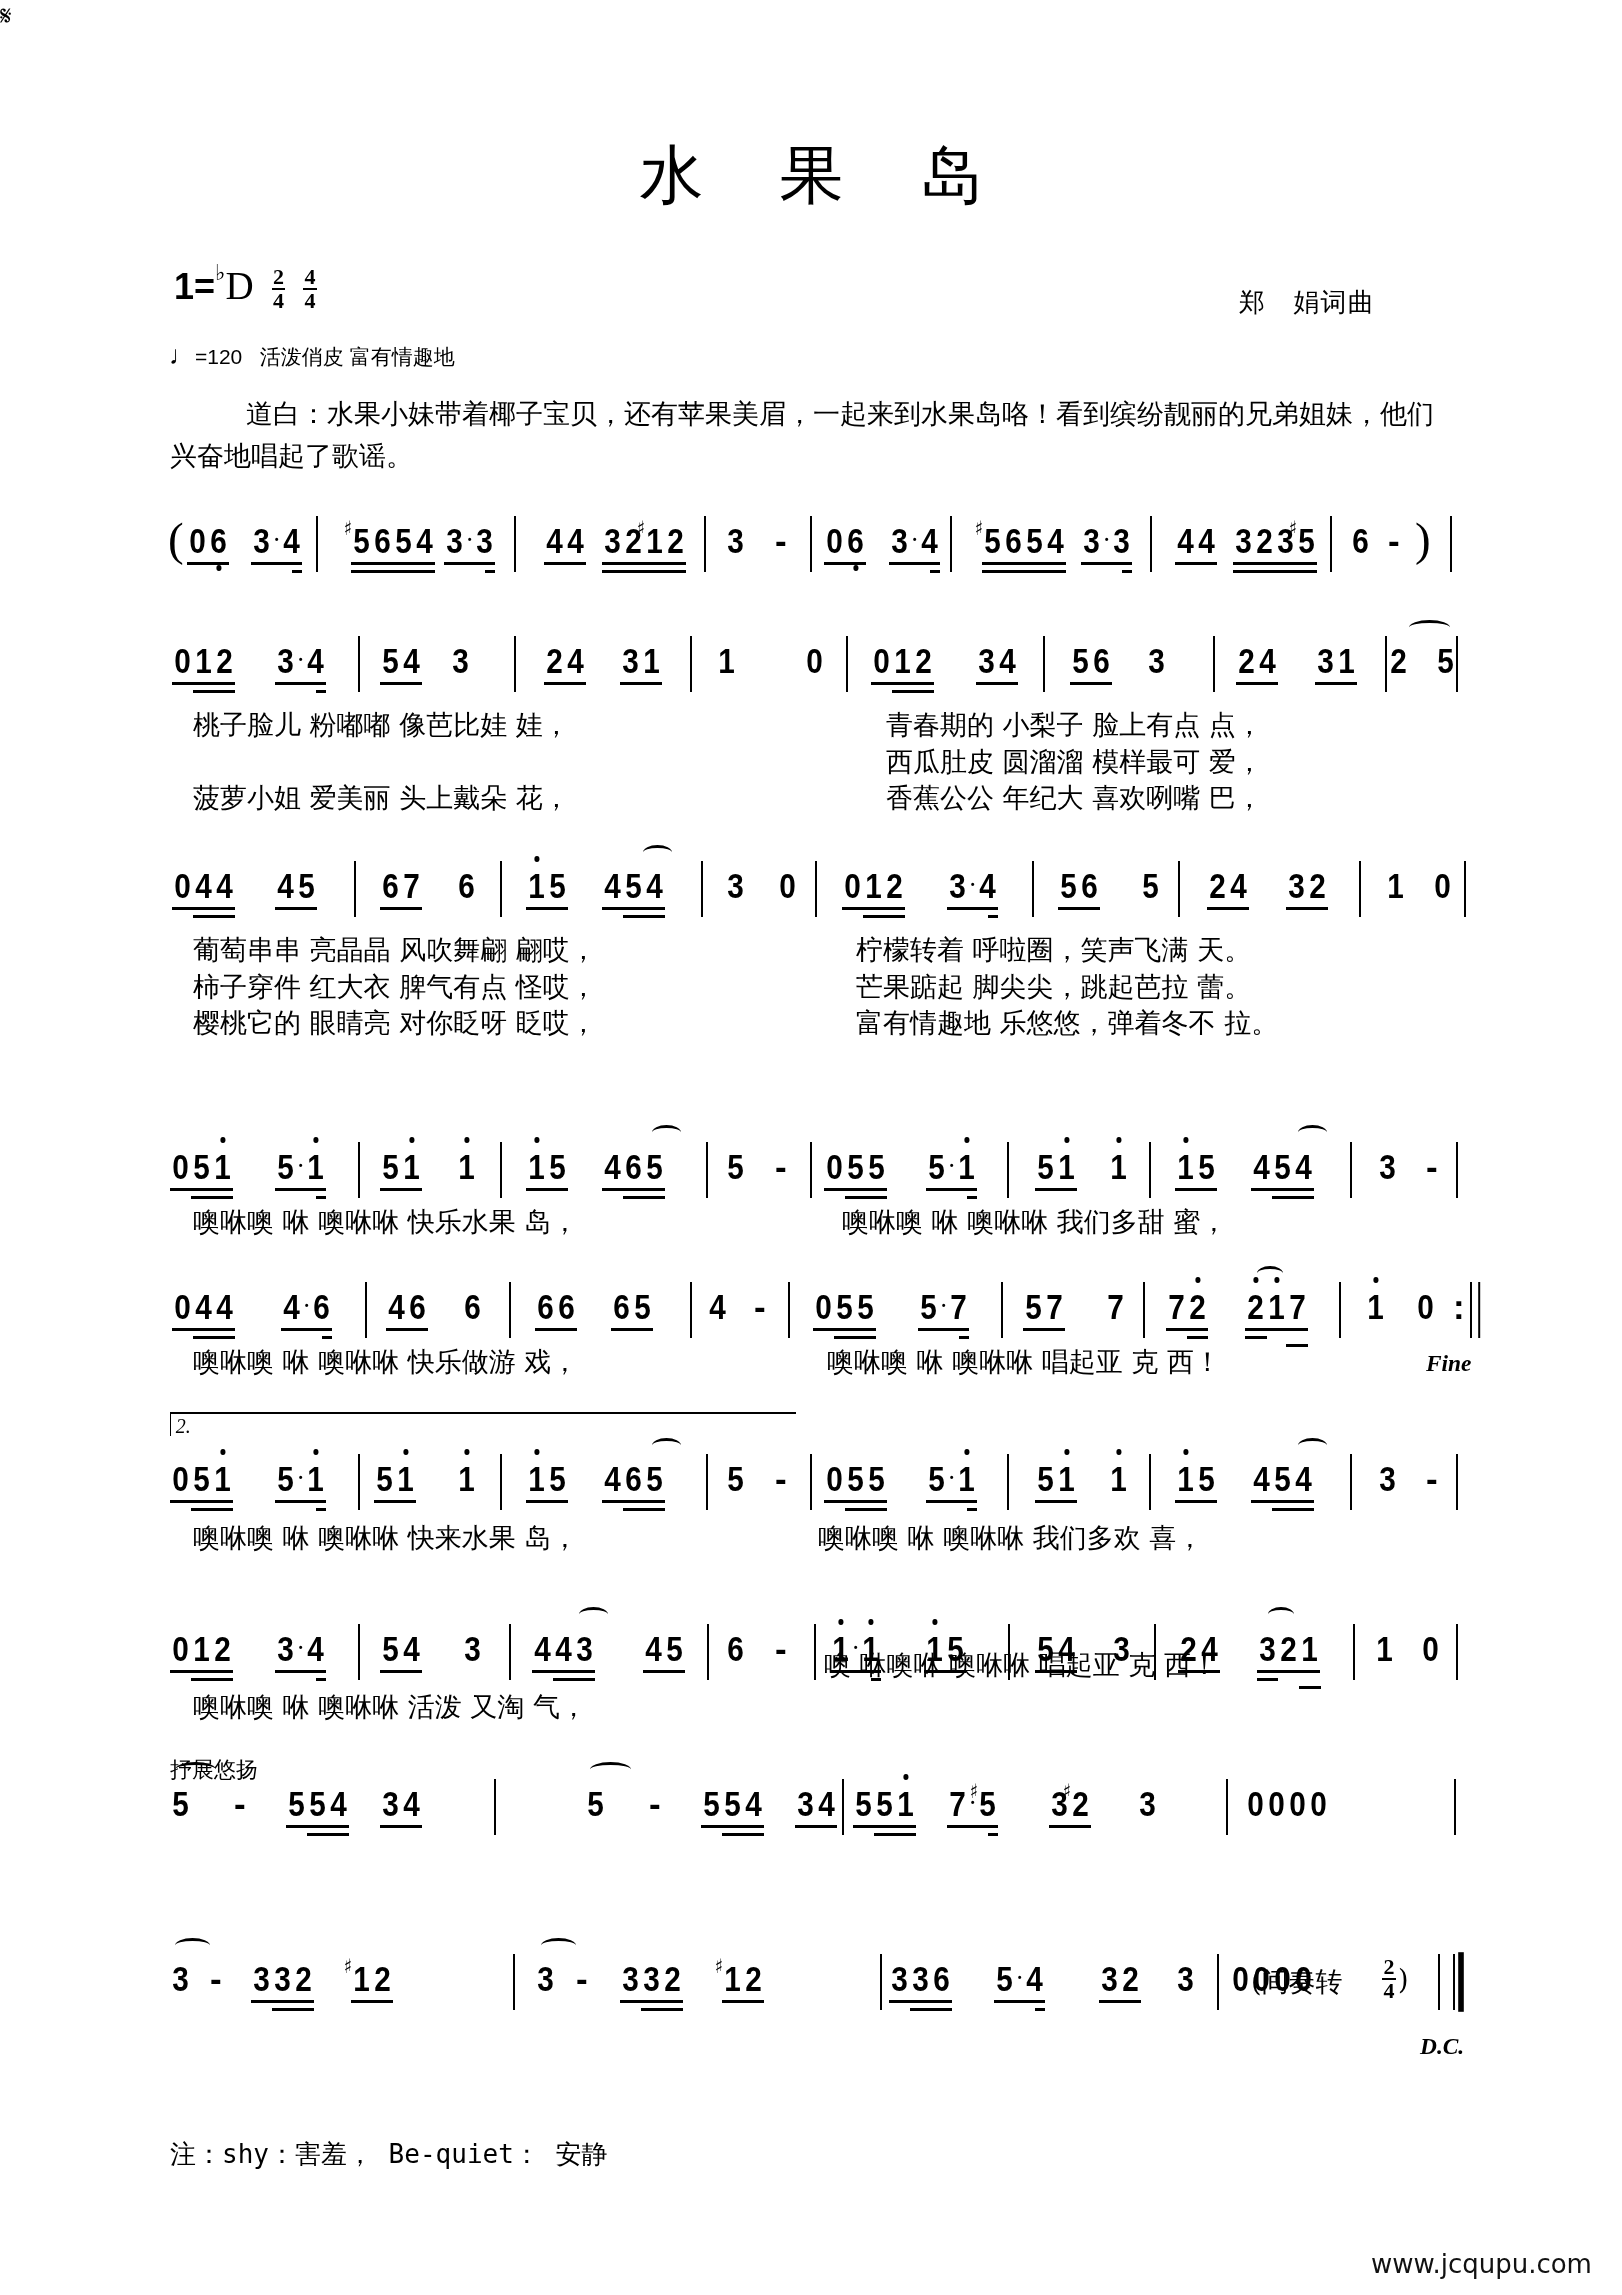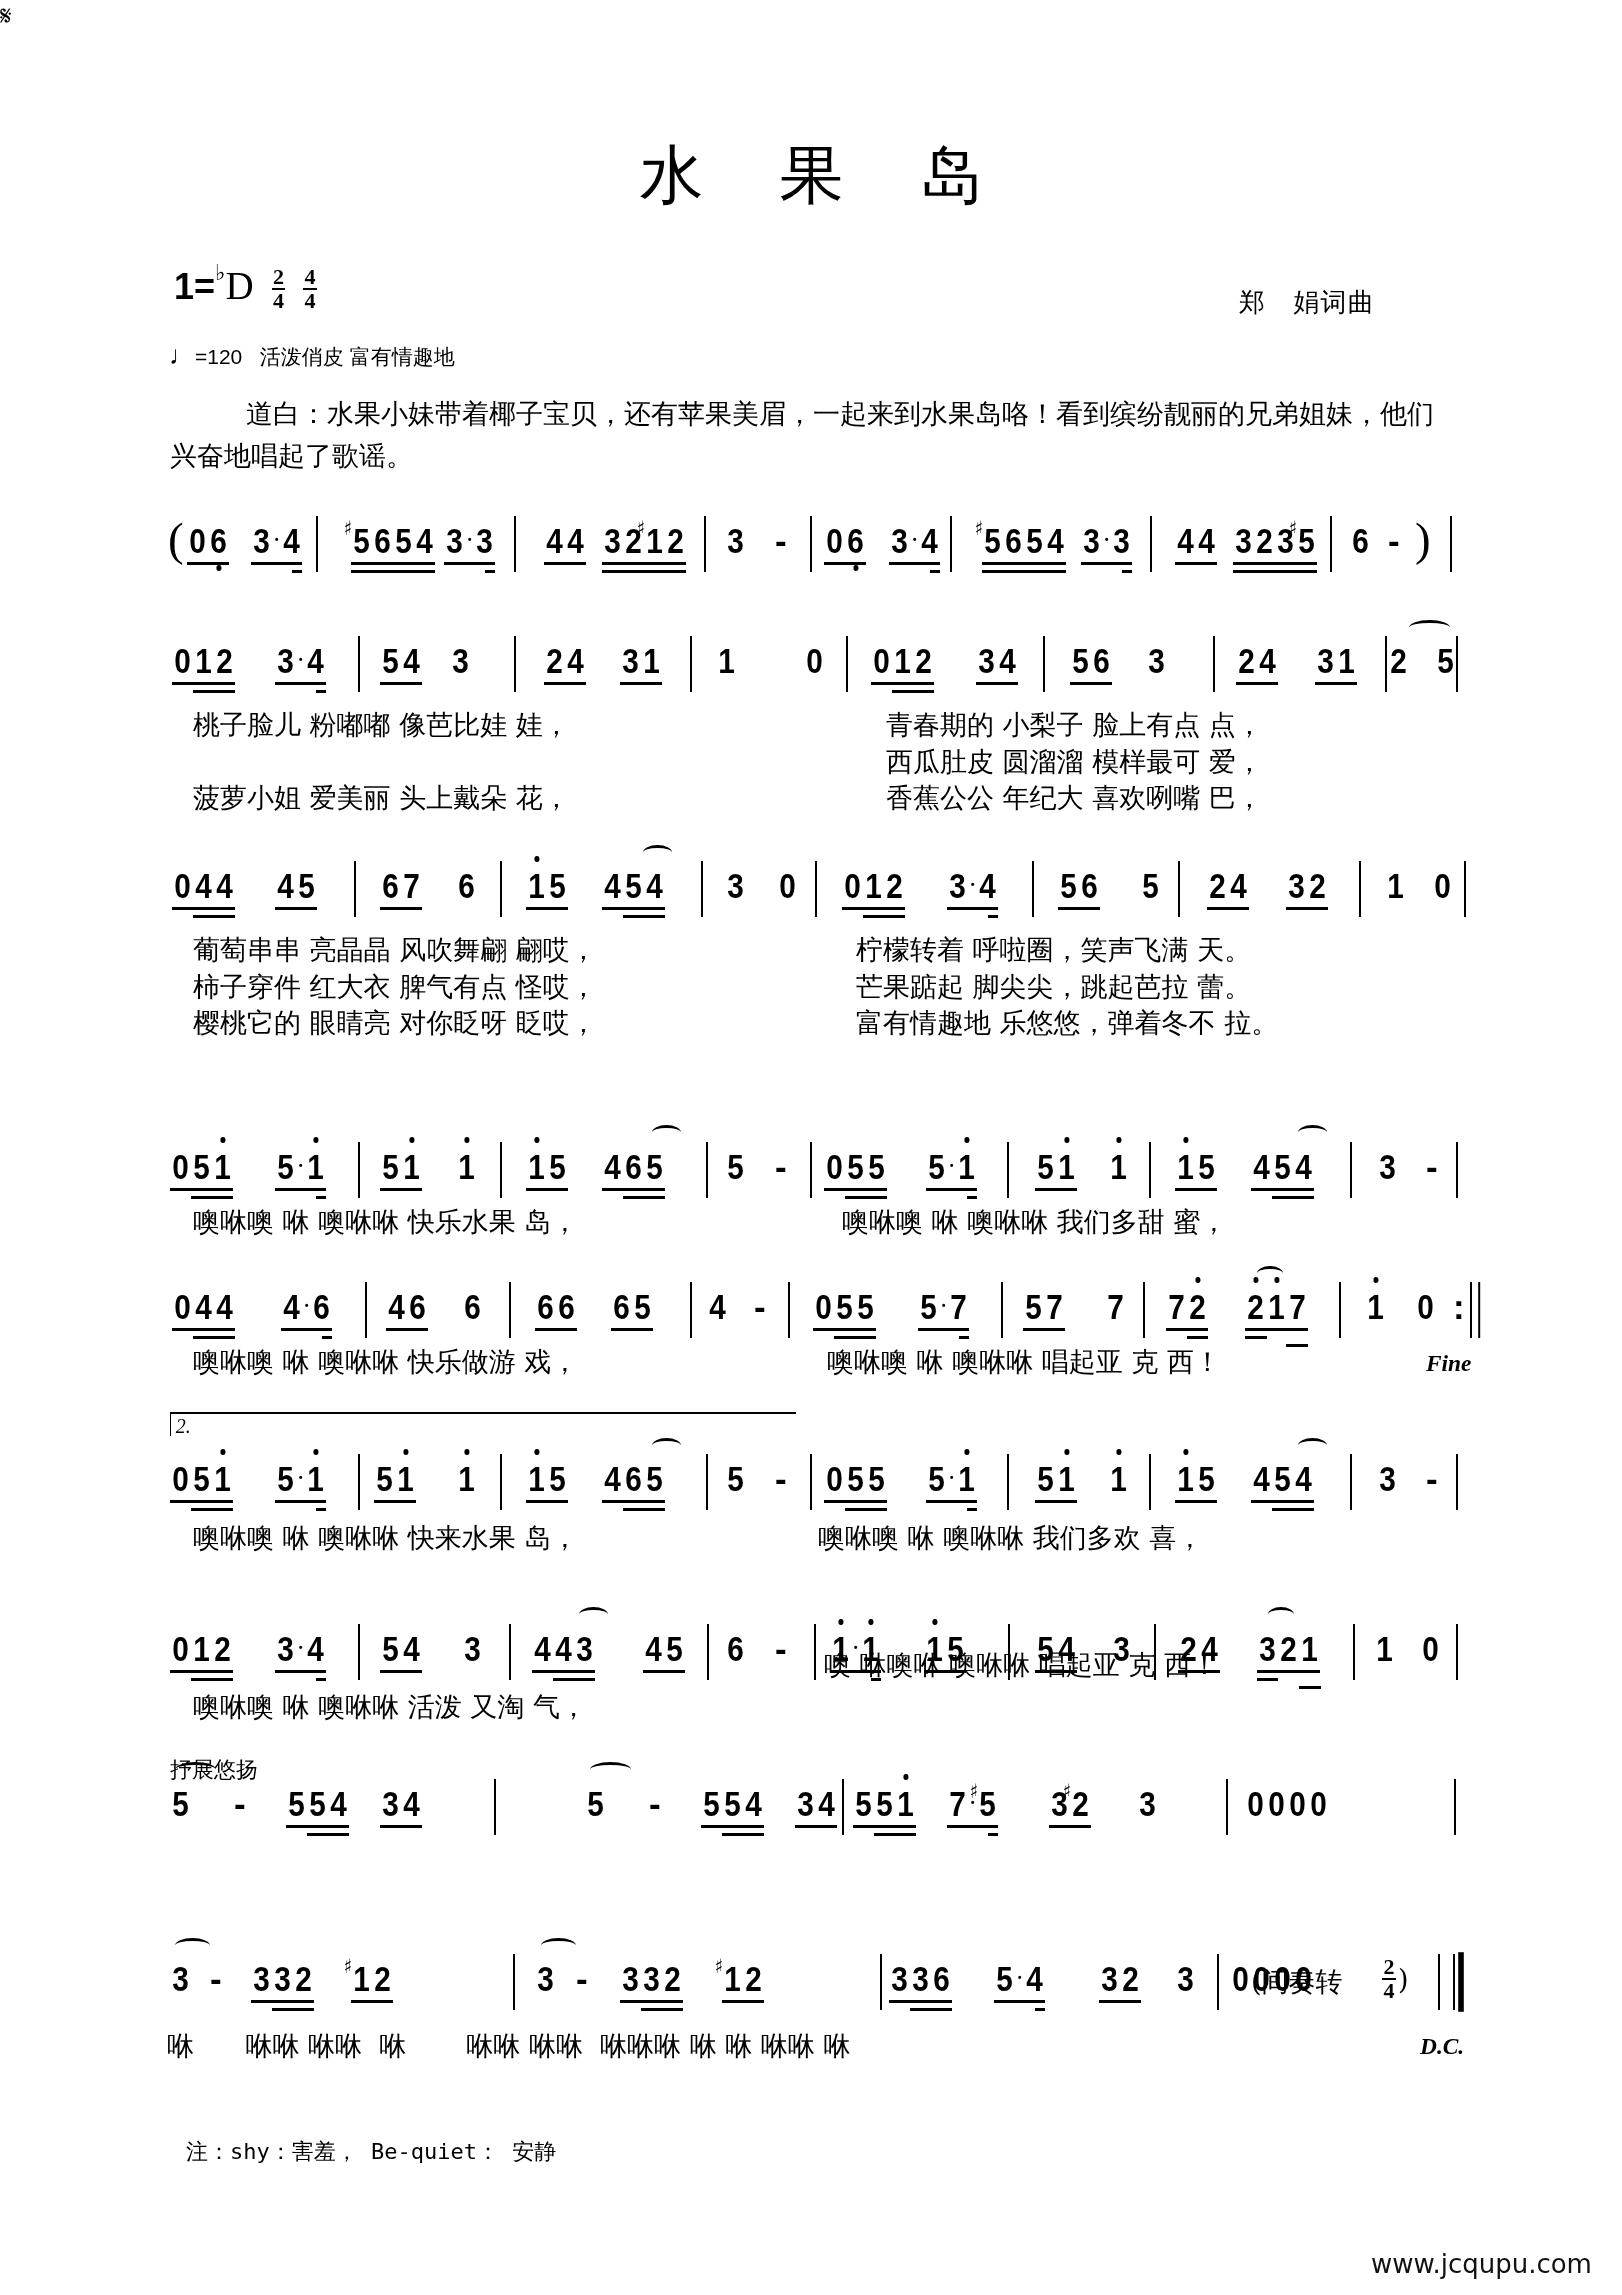--- a/index.html
+++ b/index.html
@@ -32,21 +32,21 @@
   .sharp{position:absolute;font-family:"DejaVu Serif",serif;font-size:20px;top:-11.7px;left:-10.5px;font-weight:normal;}
   .aug{display:inline-block;width:9.4px;font-size:23.4px;line-height:35px;text-align:center;}
   .ul1{position:absolute;height:2.9px;background:#000;}
   .dash{position:absolute;font-family:"Liberation Sans",sans-serif;font-weight:bold;font-size:35px;line-height:35px;}
   .lyr{position:absolute;font-family:"DejaVu Serif",serif;font-size:27px;white-space:pre;}
   .tie{position:absolute;border-top:3.5px solid #000;border-radius:50% 50% 0 0;height:11.7px;}
   .volta{position:absolute;border-top:2.9px solid #000;border-left:1.8px solid #000;height:22px;}
   .volta span{font-family:"Liberation Serif",serif;font-style:italic;font-size:20px;position:absolute;left:4.7px;top:1.2px;}
   .paren{position:absolute;font-family:"Liberation Serif",serif;font-size:47px;line-height:47px;}
   .fine,.dc{position:absolute;font-family:"Liberation Serif",serif;font-style:italic;font-weight:bold;font-size:23.4px;}
-  .note{left:186px;top:2137px;font-family:"DejaVu Sans Mono",monospace;font-size:22px;}
+  .note{left:170px;top:2137px;font-family:"DejaVu Sans Mono",monospace;font-size:26px;}
   .wm{left:1371px;top:2249px;font-family:"DejaVu Sans",sans-serif;font-size:26px;color:#111;}
   .expr{left:170px;top:1755px;font-family:"DejaVu Sans",sans-serif;font-size:22px;}
 </style>
 </head>
 <body>
 
 <div class="abs title">水果岛</div>
 
 <div class="abs key">
   <span>1=</span><span class="flat">♭</span><span class="D">D</span>
@@ -832,21 +832,20 @@
       <span class="n">0</span>
     </div>
     <div class="bar " style="left: 1438px; top: 1954px;"></div>
     <div class="lyr" style="left: 1251px; top: 1964px;">(间奏转</div>
     <div class="frac" style="left: 1374px; top: 1956px; position: absolute;">
       <span class="num">2</span>
       <span class="den">4</span>
     </div>
     <div class="lyr" style="left: 1398px; top: 1964px;">)</div>
     <div class="bar dblthick" style="left: 1453px; top: 1954px;"></div>
-    <div class="lyr" style="left: 167px; top: 2028px;">咻      咻咻 咻咻  咻       咻咻 咻咻  咻咻咻 咻 咻 咻咻 咻</div>
     <div class="dc" style="left: 1420px; top: 2033px;">D.C.</div>
   </div>
 
 <div class="abs expr">抒展悠扬</div>
 
 <div class="abs note">注：shy：害羞，     Be-quiet： 安静</div>
 <div class="abs wm">www.jcqupu.com</div>
 
 
 </body></html>

